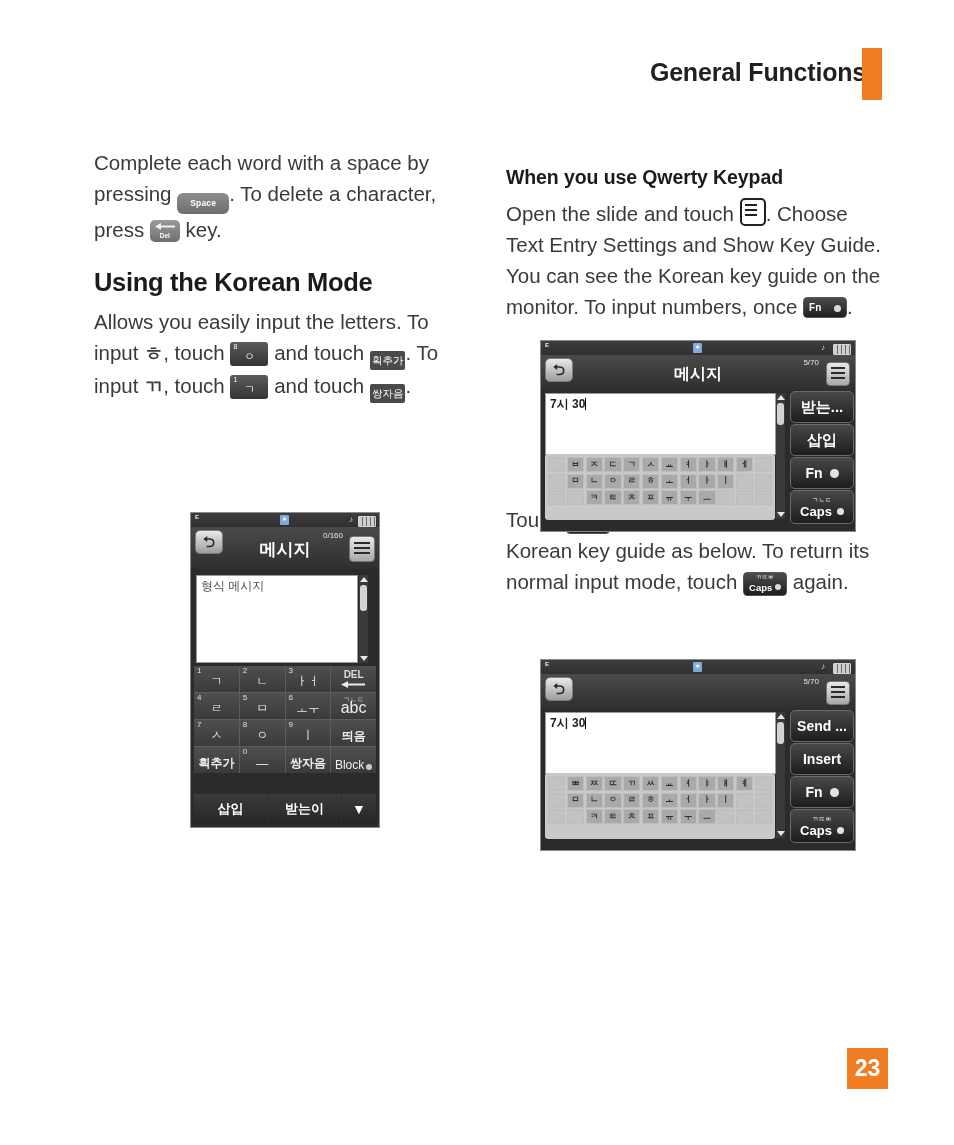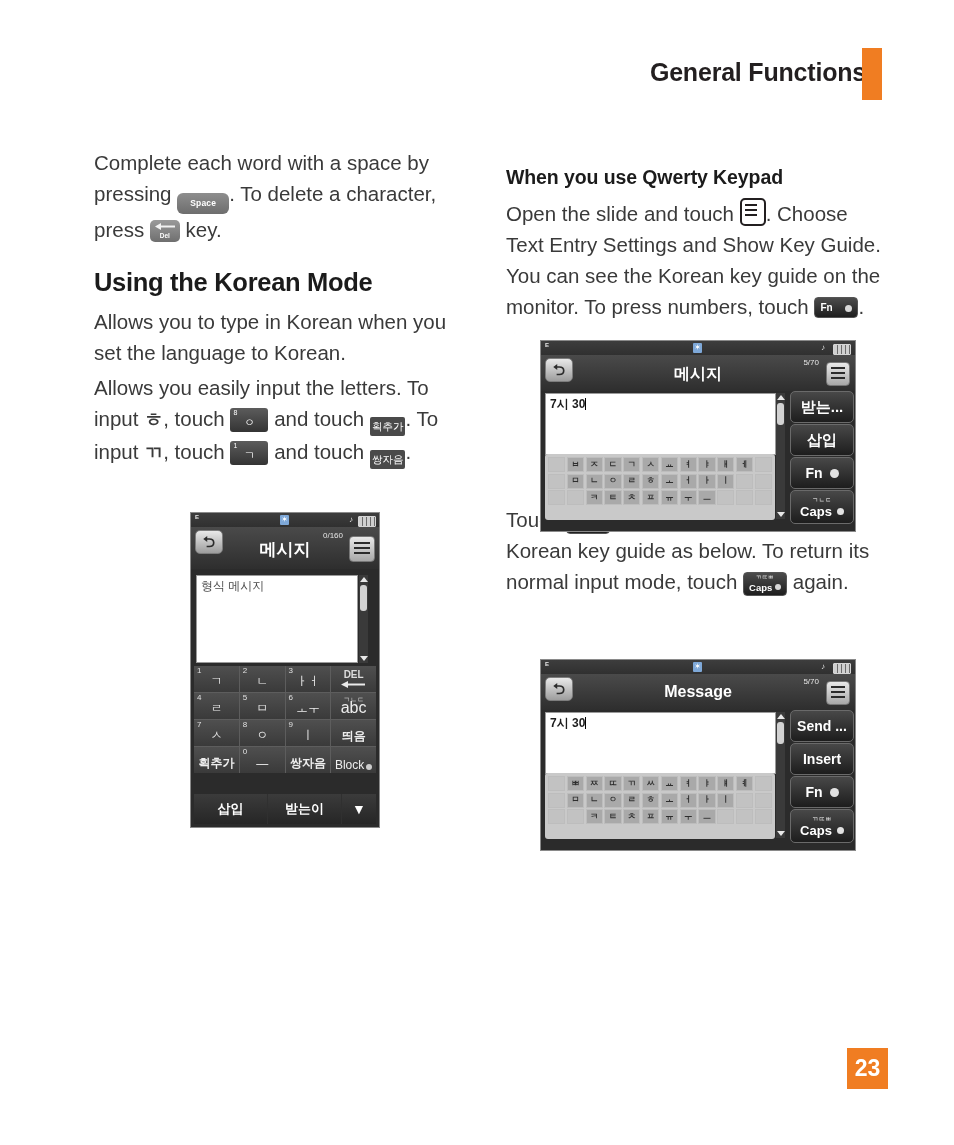--- a/index.html
+++ b/index.html
@@ -175,21 +175,20 @@
       <svg class="arr" viewBox="0 0 20 7">
         <path d="M0 3.5 L6 0 L6 2.4 L20 2.4 L20 4.6 L6 4.6 L6 7 Z" fill="#f2f2f2"></path>
       </svg>
       <span class="lbl">Del</span>
     </span>
     <span>key.</span>
   </p>
 
   <h2 class="sec">Using the Korean Mode</h2>
 
-  <p class="body">Allows you to type in Korean when you set the language to Korean.</p>
 
 
   <p class="body">
     <span>Allows you easily input the letters. To input</span>
     <span class="kglyph">ㅎ</span><span>, touch</span>
     <span class="chip chip-circ">
       <span class="num">8</span>
       <span class="gl">ㅇ</span>
     </span>
     <span>and touch</span>
@@ -202,21 +201,21 @@
     <span>and touch</span>
     <span class="chip chip-kr">쌍자음</span><span>.</span>
   </p>
 </div>
 
 <div class="col col-right">
   <h3 class="sub" style="margin-top:17px;">When you use Qwerty Keypad</h3>
 
   <p class="body">
     <span>Open the slide and touch</span>
-    <span class="chip-menu"><i></i><i></i><i></i></span><span>. Choose Text Entry Settings and Show Key Guide. You can see the Korean key guide on the monitor. To press numbers, touch</span>
+    <span class="chip-menu"><i></i><i></i><i></i></span><span>. Choose Text Entry Settings and Show Key Guide. You can see the Korean key guide on the monitor. To input numbers, once</span>
     <span class="chip chip-fn">
       <span class="t">Fn</span>
       <span class="dot"></span>
     </span><span>.</span>
   </p>
 
   <p class="body" style="margin-top:182px;">
     <span>Touch</span>
     <span class="chip chip-caps">
       <span class="kr">ㄱㄴㄷ</span>
@@ -427,21 +426,20 @@
 <div class="phone wide2">
   <div class="pstat">
     <span class="sig">E</span>
     <span class="bars"><i style="height:3px"></i><i style="height:5px"></i><i style="height:7px"></i></span>
     <span class="bt">✶</span>
     <span class="note" style="right:30px;">♪</span>
     <span class="batt" style="right:4px;"></span>
   </div>
   <div class="ptitle" style="height:36px;">
     <div class="back">⮌</div>
-    <div class="tt" style="top:9px;font-size:16px;">Message</div>
     <div class="cnt" style="right:36px;top:3px;">5/70</div>
     <div class="menu" style="right:5px;top:7px;width:22px;height:22px;">
       <i style="top:4px;width:14px;"></i>
         <i style="top:9px;width:14px;"></i>
         <i style="top:14px;width:14px;"></i>
     </div>
   </div>
   <div class="pedit" style="left:4px;top:52px;width:229px;height:60px;">
     <div class="txt dark"><span>7시 30</span><span class="caret"></span></div>
   </div>

